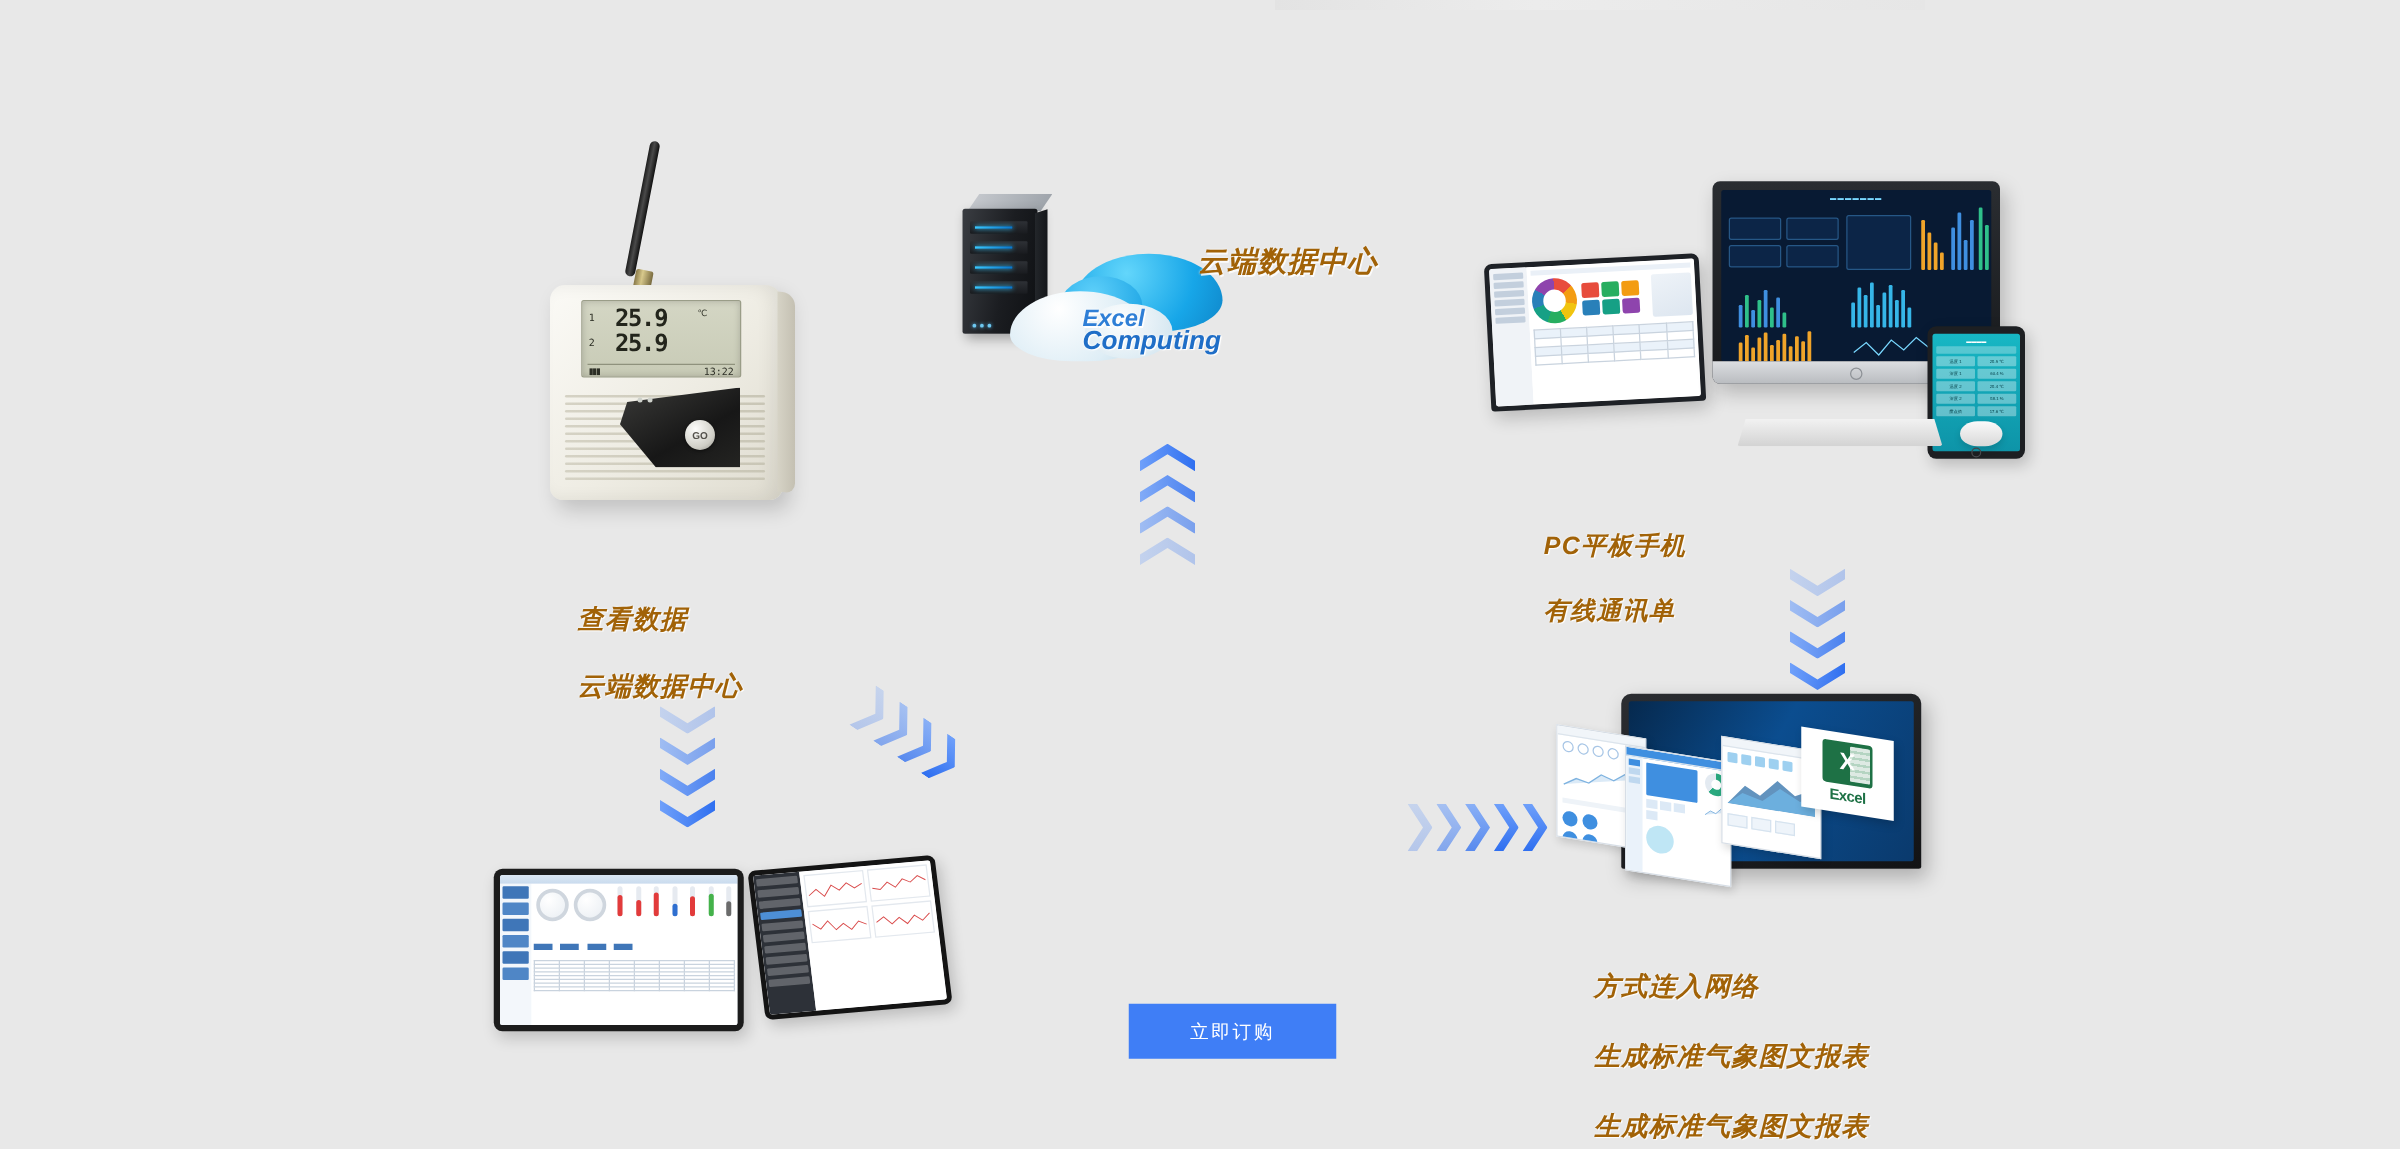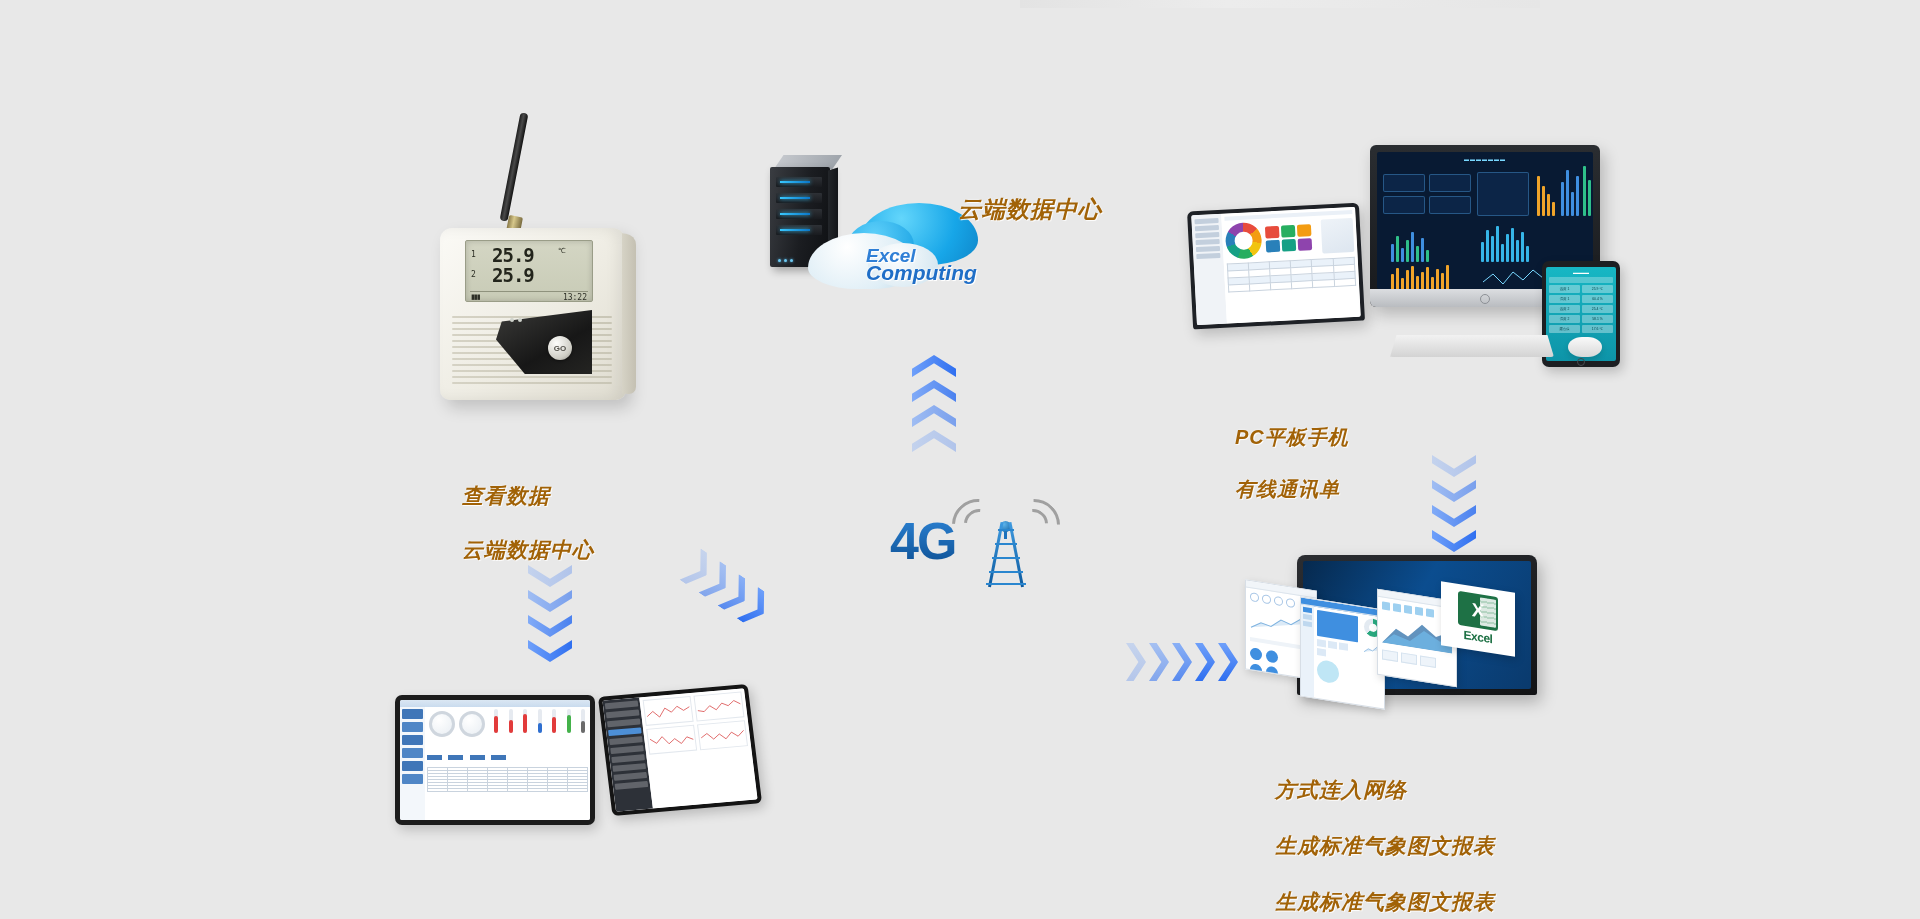--- a/index.html
+++ b/index.html
@@ -339,55 +339,40 @@
 
   <div class="cap" style="left:958px;top:196px;font-size:23px;">云端数据中心</div>
 
   <div class="chev-wrap arr-v up" style="left:912px;top:355px;">
     <div class="c f4"></div>
       <div class="c f3"></div>
       <div class="c f2"></div>
       <div class="c f1"></div>
   </div>
 
-  <div class="fourg">
-    <div class="lbl">4G</div>
-    <div class="tower">
-      <div class="mast"></div>
-      <div class="tip"></div>
-      <div class="leg l"></div>
-      <div class="leg r"></div>
-      <div class="rung" style="bottom:56px;width:16px;left:22px;"></div>
-      <div class="rung" style="bottom:42px;width:22px;left:19px;"></div>
-      <div class="rung" style="bottom:28px;width:28px;left:16px;"></div>
-      <div class="rung" style="bottom:14px;width:34px;left:13px;"></div>
-      <div class="rung" style="bottom:2px;width:40px;left:10px;"></div>
-    </div>
-    <div class="arc" style="left:74px;top:24px;width:30px;height:30px;transform:rotate(-40deg);"></div>
-    <div class="arc" style="left:62px;top:14px;width:52px;height:52px;transform:rotate(-42deg);"></div>
-    <div class="arc" style="left:128px;top:24px;width:30px;height:30px;transform:rotate(42deg);"></div>
-    <div class="arc" style="left:118px;top:14px;width:52px;height:52px;transform:rotate(44deg);"></div>
-  </div>
 
 
   <div class="chev-wrap arr-h" style="left:1126px;top:643px;">
     <div class="c f1"></div>
       <div class="c f2"></div>
       <div class="c f3"></div>
       <div class="c f4"></div>
       <div class="c f5"></div>
   </div>
 
   <div class="chev-wrap arr-v" style="left:1432px;top:455px;">
     <div class="c f1"></div>
       <div class="c f2"></div>
       <div class="c f3"></div>
       <div class="c f4"></div>
   </div>
 
+  <button class="order-btn">
+    <span>立即订购</span>
+  </button>
 
   <div class="mon-group">
     <div class="mon1">
       <div class="sc">
         <div style="height:7px;background:linear-gradient(180deg,#dbe7f3,#c9dbee);"></div>
         <div style="display:flex;height:100%;">
           <div style="width:20%;background:#f3f7fb;padding:2px;">
             <div style="height:10px;background:#3f76b8;margin-bottom:3px;border-radius:1px;"></div>
             <div style="height:10px;background:#4f86c6;margin-bottom:3px;border-radius:1px;"></div>
             <div style="height:10px;background:#3f76b8;margin-bottom:3px;border-radius:1px;"></div>

